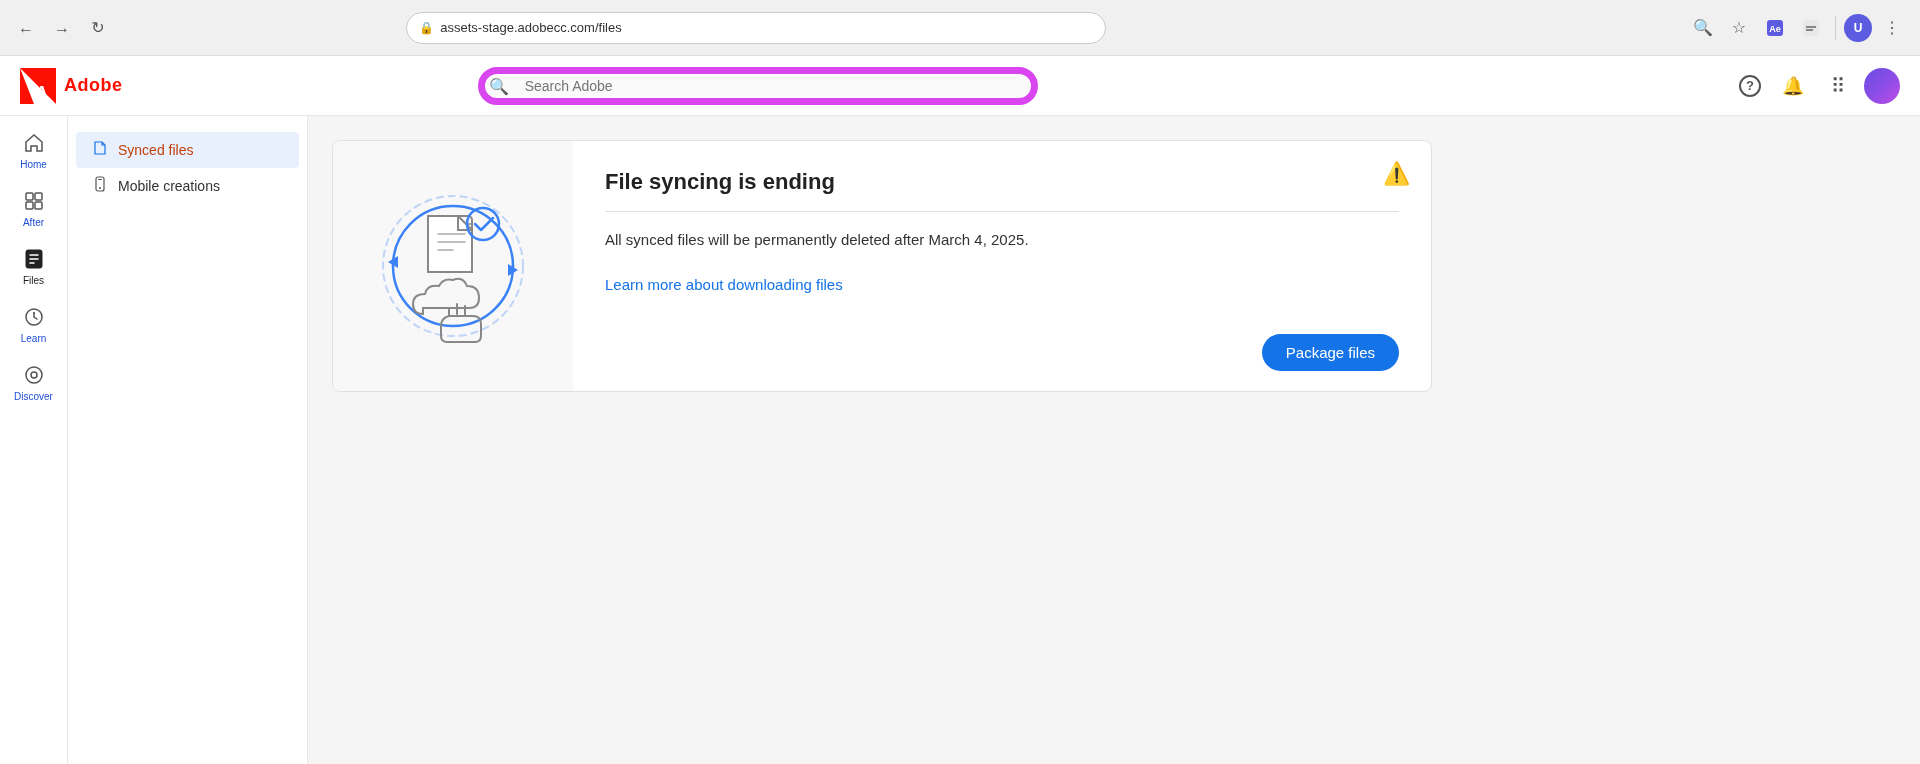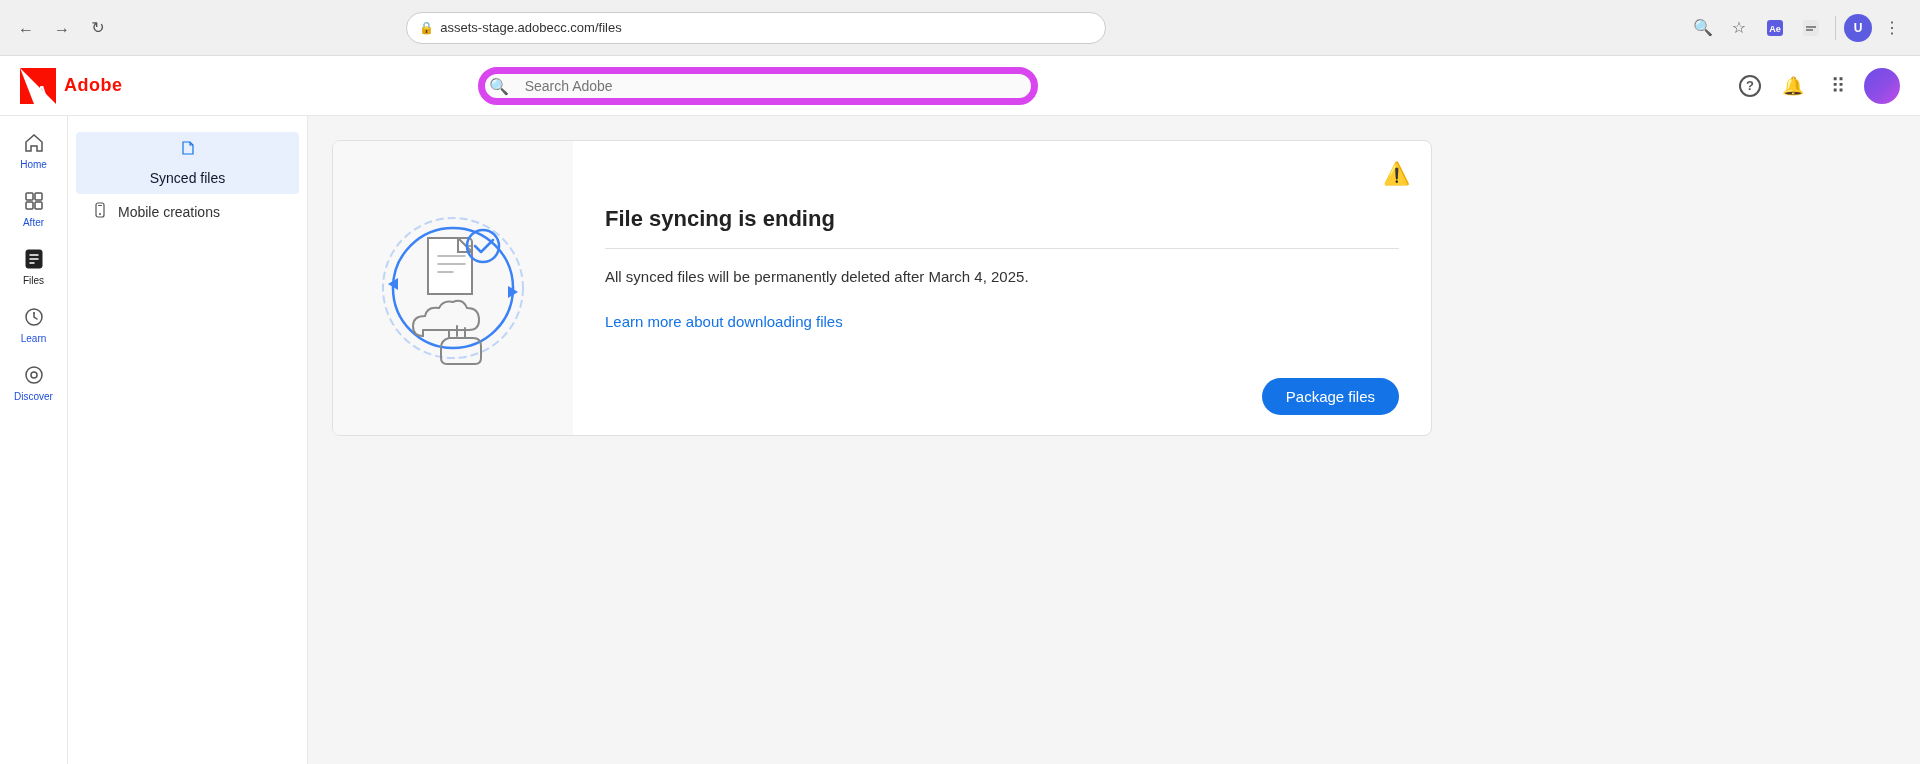--- a/index.html
+++ b/index.html
@@ -188,21 +188,21 @@
       display: flex;
       align-items: center;
       padding: 8px 16px;
       gap: 10px;
       cursor: pointer;
       font-size: 14px;
       color: #333;
       border-radius: 4px;
       margin: 0 8px;
     }
-    .sidebar-item.active { background: #e8f0fe; color: #0f172a; font-weight: 500; flex-direction: column; }
+    .sidebar-item.active { background: #e8f0fe; color: #c2410c; font-weight: 500; }
     .sidebar-item-icon { font-size: 16px; color: #555; }
     .sidebar-item.active .sidebar-item-icon { color: #1473e6; }
 
     
     .content-area {
       flex: 1;
       background: #f5f5f5;
       padding: 24px;
       overflow: auto;
     }
@@ -228,21 +228,20 @@
     .banner-content {
       flex: 1;
       padding: 28px 32px;
       position: relative;
     }
     .banner-title {
       font-size: 22px;
       font-weight: 700;
       color: #222;
       margin-bottom: 16px;
-      margin-top: 37px;
     }
     .banner-divider {
       height: 1px;
       background: #e0e0e0;
       margin-bottom: 16px;
     }
     .banner-text {
       font-size: 15px;
       color: #333;
       line-height: 1.6;
@@ -274,21 +273,20 @@
     }
     .package-files-btn {
       background: #1473e6;
       color: white;
       border: none;
       border-radius: 20px;
       padding: 10px 24px;
       font-size: 15px;
       font-weight: 500;
       cursor: pointer;
-      margin-top: 7px;
     }
 
     
     .illustration-svg { width: 180px; height: 200px; }
   </style>
 </head>
 <body>
 
 <div class="browser-chrome">
   <button class="browser-nav-btn">←</button>

